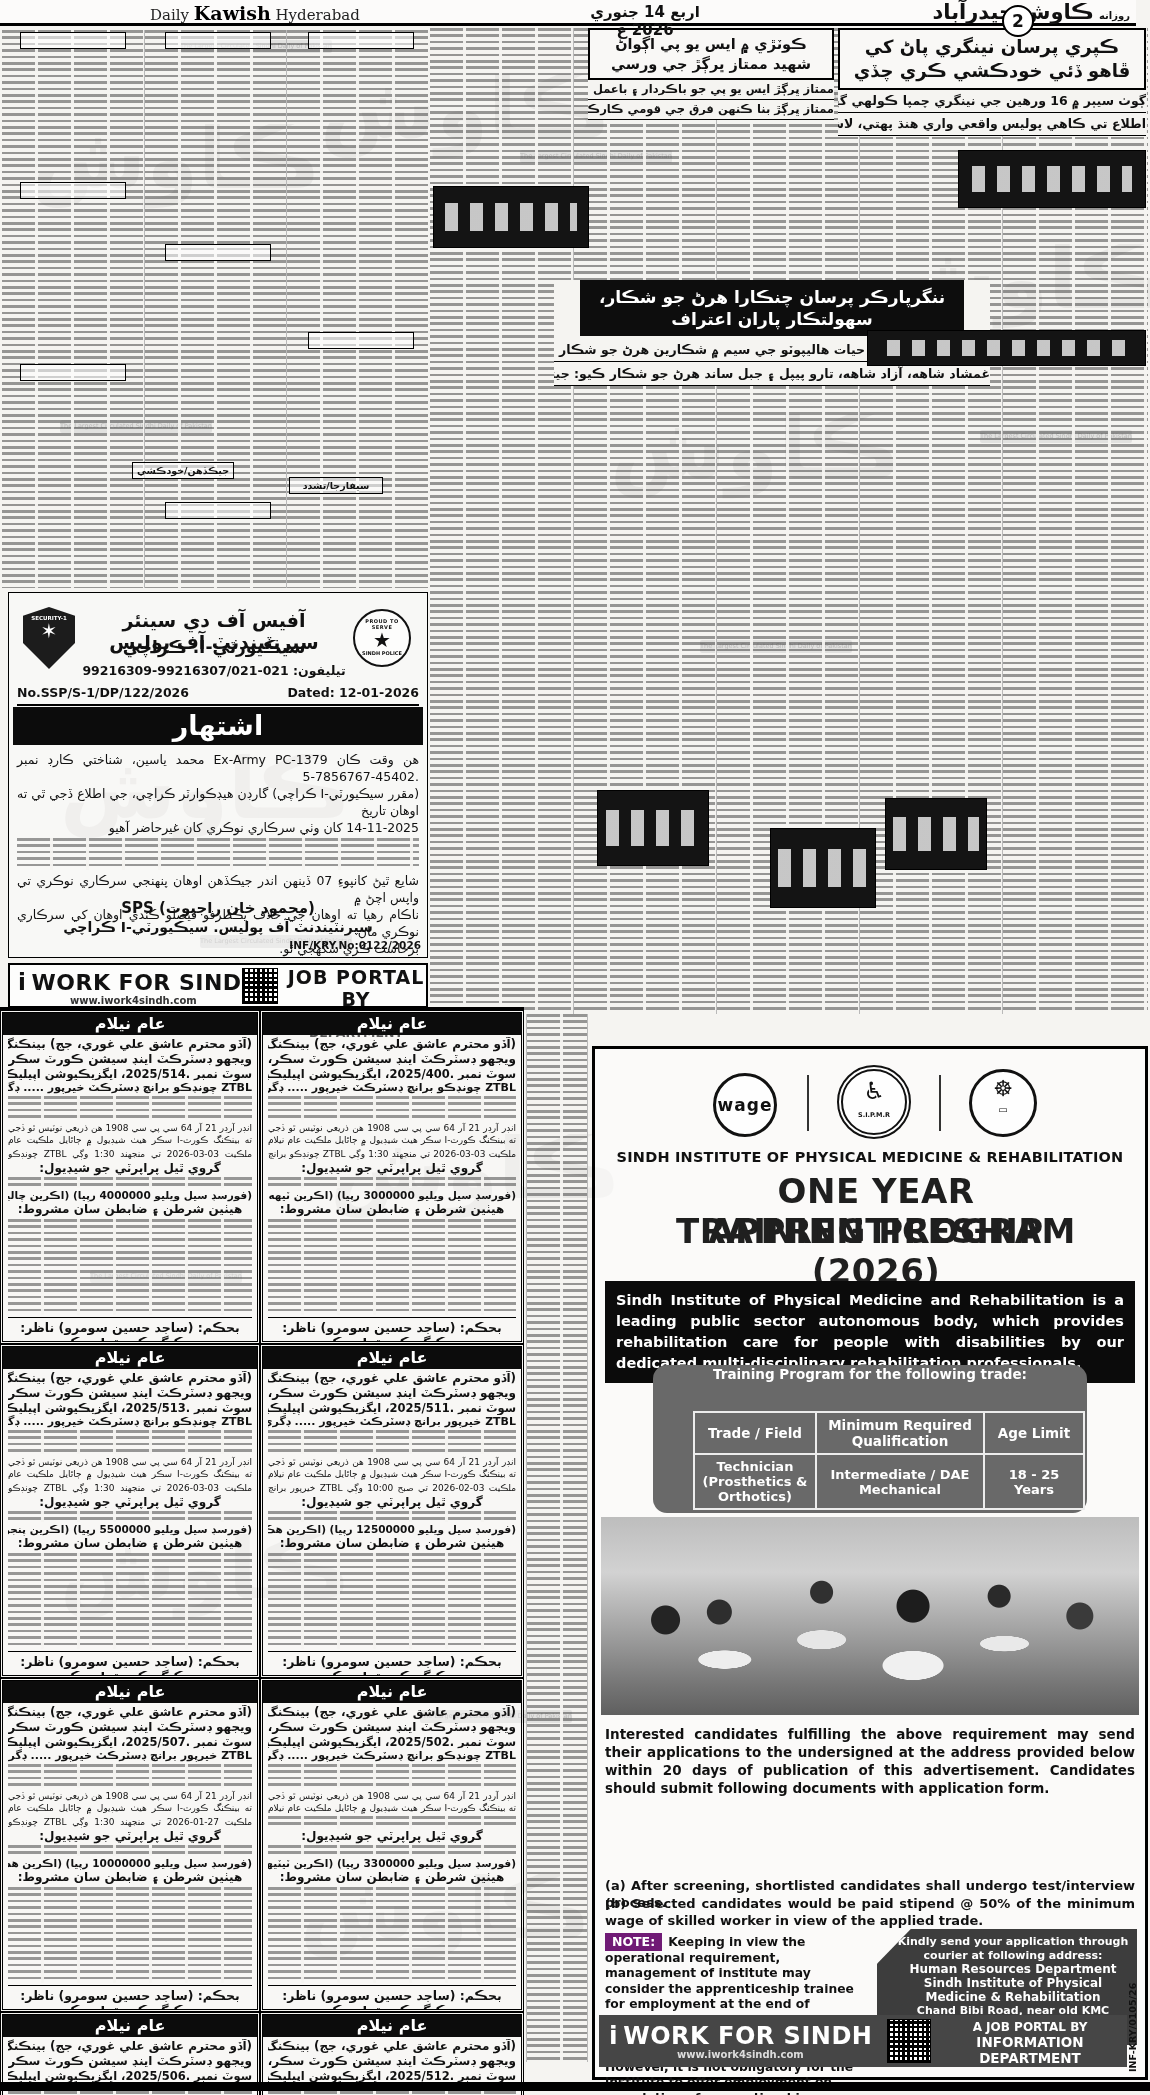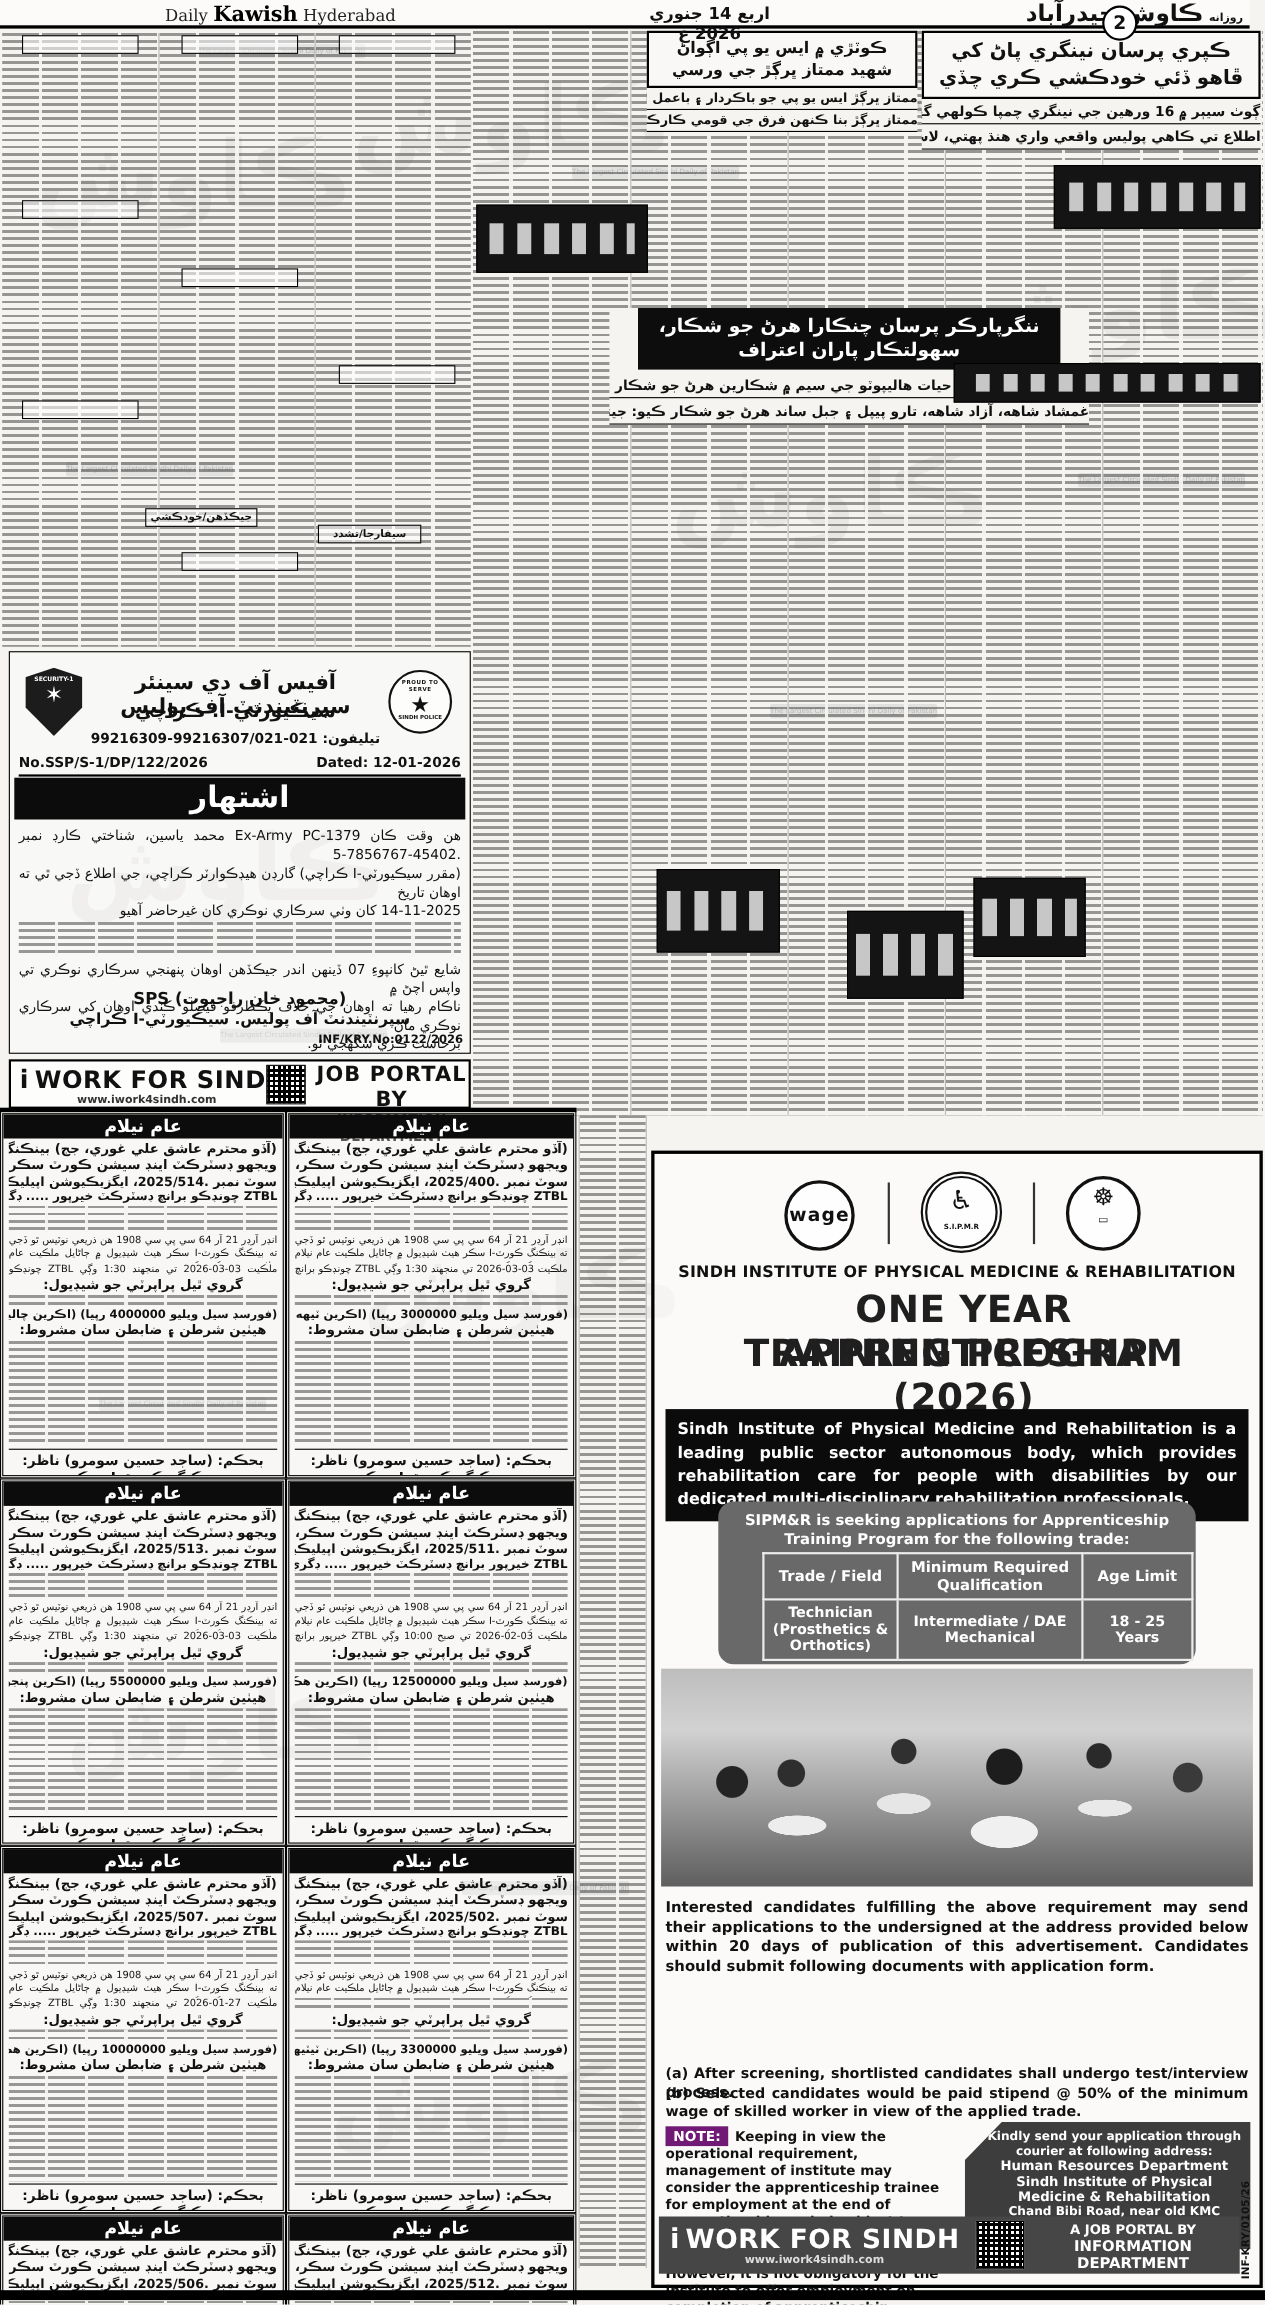--- a/index.html
+++ b/index.html
@@ -421,21 +421,20 @@
   </div>
   <div class="lsep" style="left:212px;top:26px;height:56px"></div>
   <div class="lsep" style="left:344px;top:26px;height:56px"></div>
 
   <div class="ad-org">SINDH INSTITUTE OF PHYSICAL MEDICINE &amp; REHABILITATION</div>
   <div class="ad-title" style="top:122px">ONE YEAR APPRENTICESHIP</div>
   <div class="ad-title" style="top:162px">TRAINING PROGRAM (2026)</div>
   <div class="ad-intro">Sindh Institute of Physical Medicine and Rehabilitation is a leading public sector autonomous body, which provides rehabilitation care for people with disabilities by our dedicated multi-disciplinary rehabilitation professionals.</div>
 
   <div class="ad-panel">
-    <div class="seek" style="padding-top:8px">SIPM&amp;R is seeking applications for Apprenticeship</div>
     <div class="seek">Training Program for the following trade:</div>
     <table class="ad-table">
       <tbody>
           <tr>
         <td class="th" style="width:122px">Trade / Field</td>
         <td class="th" style="width:168px">Minimum Required Qualification</td>
         <td class="th" style="width:100px">Age Limit</td>
       </tr>
       <tr>
         <td class="tdtd">Technician (Prosthetics &amp; Orthotics)</td>

